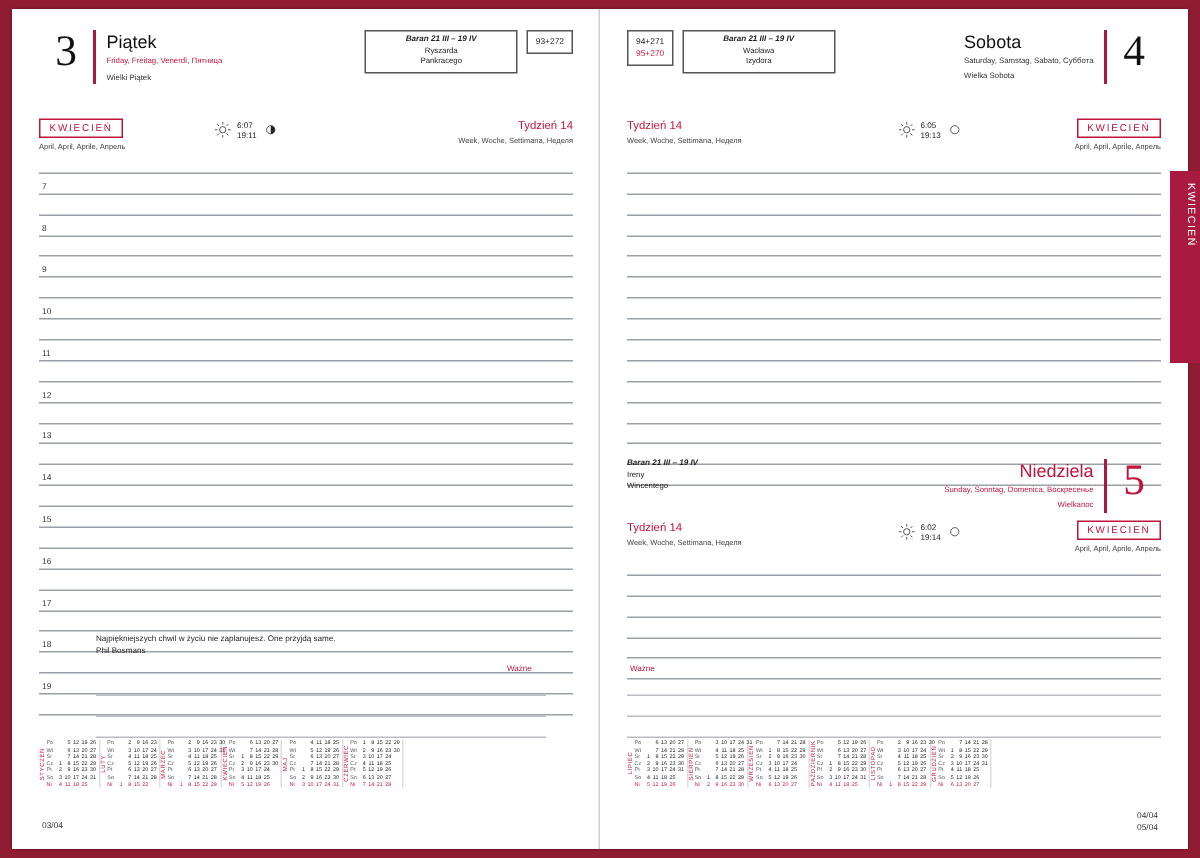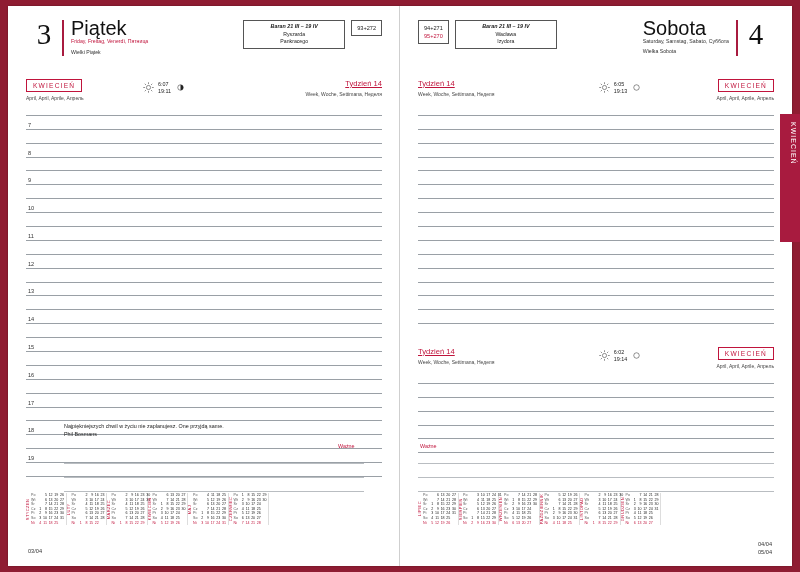--- a/index.html
+++ b/index.html
@@ -34,21 +34,21 @@
   }
 
   
   .day-head{position:absolute;display:flex;align-items:flex-start;}
   .big-num{
     font-size:29px;line-height:29px;color:#111;font-weight:400;
     font-family:"Liberation Serif", serif;
   }
   .vrule{width:2px;background:#a81b3f;align-self:stretch;}
   .dayname{
-    font-size:20px;color:#111;line-height:16px;margin-bottom:2px;
+    font-size:12px;color:#111;line-height:16px;margin-bottom:2px;
     font-family:"Liberation Sans", sans-serif;
   }
   .dayname.red{color:#c0143c;}
   .sub{font-size:5.2px;color:#333;line-height:7px;}
   .sub.red{color:#c0143c;}
   .zod-box{
     border:1px solid #555;padding:2px 4px;font-size:5.2px;color:#222;
     line-height:7.5px;text-align:center;
   }
   .zod-box .it{font-style:italic;font-weight:bold;font-size:5.4px;}
@@ -57,21 +57,21 @@
     text-align:center;line-height:8px;
   }
   .num-box .r{color:#c0143c;}
 
   
   .band{position:absolute;display:flex;align-items:center;}
   .month-box{
     border:1px solid #c0143c;color:#c0143c;font-size:6.6px;
     padding:2px 6px;letter-spacing:1.2px;
   }
-  .week-lbl{color:#c0143c;font-size:7.6px;text-decoration:underline;}
+  .week-lbl{color:#c0143c;font-size:7.6px;}
   .band-sub{font-size:5px;color:#444;}
   .sun-time{font-size:5.4px;color:#222;line-height:6.5px;}
 
   .sun-ico,.moon-ico{display:inline-block;vertical-align:middle;}
 
   
   .lines{position:absolute;}
   .ln{position:relative;border-bottom:1px solid #9aa0a6;height:12.9px;}
   .ln.thin{border-bottom:1px solid #b9bdc1;}
   .hr-num{
@@ -682,20 +682,35 @@
       <div class="ln"></div>
       <div class="ln"></div>
       <div class="ln"></div>
       <div class="ln"></div>
       <div class="ln"></div>
       <div class="ln"></div>
       <div class="ln"></div>
       <div class="ln"></div>
     </div>
 
+    <div class="day-head" style="left:18px;top:300px;width:356px;">
+      <div class="zod-box" style="border:none;padding:0;text-align:left;width:120px;">
+        <div class="it">Baran 21 III – 19 IV</div>
+        <div>Ireny</div>
+        <div>Wincentego</div>
+      </div>
+      <div style="flex:1;"></div>
+      <div style="text-align:right;margin-right:7px;">
+        <div class="dayname red">Niedziela</div>
+        <div class="sub red">Sunday, Sonntag, Domenica, Воскресенье</div>
+        <div class="sub red" style="margin-top:3px;">Wielkanoc</div>
+      </div>
+      <div class="vrule" style="height:36px;"></div>
+      <div class="big-num" style="width:36px;text-align:center;color:#c0143c;">5</div>
+    </div>
 
     <div class="band" style="left:18px;top:336px;width:356px;justify-content:space-between;">
       <div>
         <div class="week-lbl">Tydzień 14</div>
         <div class="band-sub" style="margin-top:3px;">Week, Woche, Settimana, Неделя</div>
       </div>
       <div style="display:flex;align-items:center;gap:4px;margin-left:30px;">
         <span class="sun-ico">
           <svg width="11" height="11" viewBox="0 0 22 22">
               <circle cx="11" cy="11" r="4.2" fill="none" stroke="#222" stroke-width="1"></circle>

